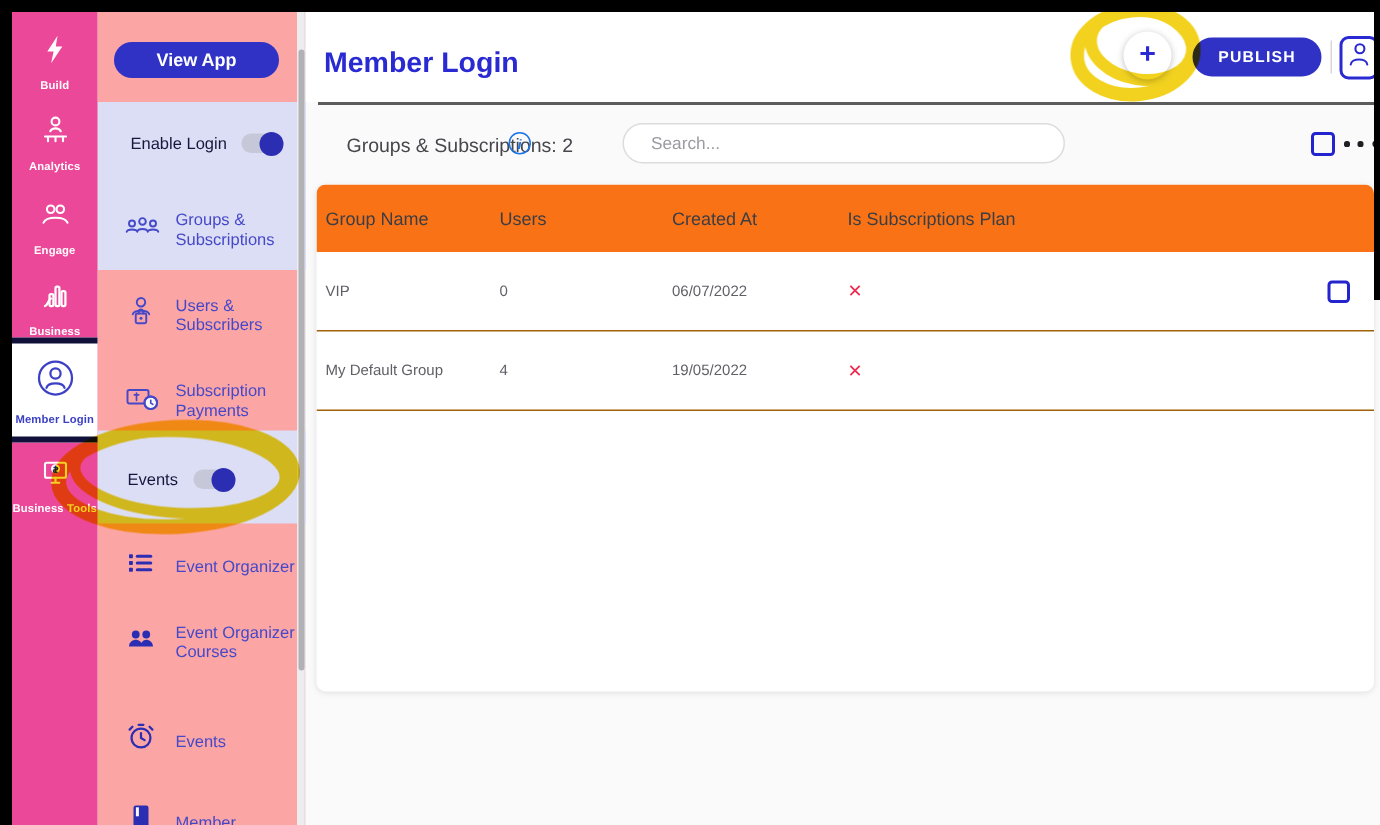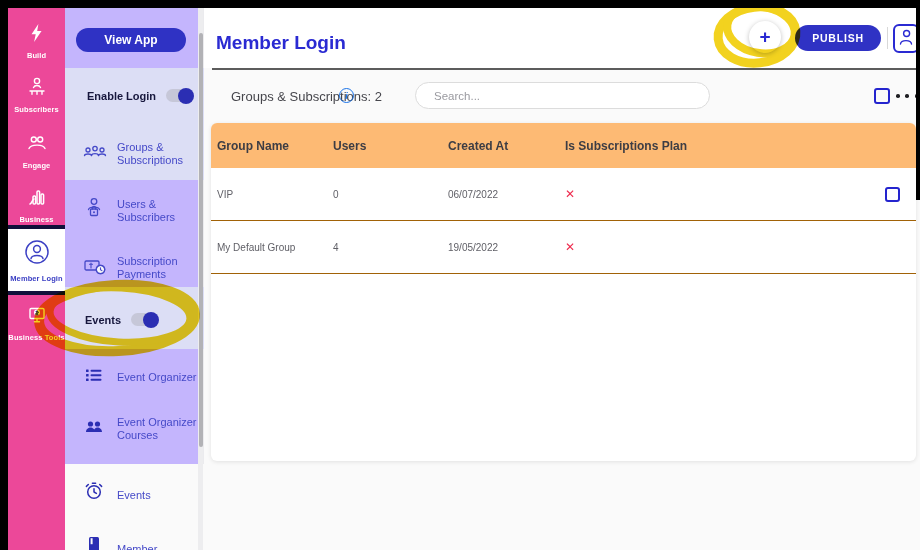--- a/index.html
+++ b/index.html
@@ -12,27 +12,27 @@
 
   
   .primary-nav{position:absolute;left:8px;top:8px;width:57px;height:542px;background:#ec4899;z-index:5}
   .pitem{position:absolute;left:0;width:57px;display:flex;flex-direction:column;align-items:center;gap:3px;color:#fff}
   .plabel{font-size:7.5px;font-weight:bold;white-space:nowrap;letter-spacing:.1px}
   .pitem.active{background:#fff;color:#3c40c4;border-top:4px solid #10103a;border-bottom:4px solid #10103a;
                 box-sizing:border-box;justify-content:center}
   .pitem svg{flex:0 0 auto}
 
   
-  .secondary-nav{position:absolute;left:65px;top:8px;width:139px;height:456px;background:#c4b5fd;z-index:4;
+  .secondary-nav{position:absolute;left:65px;top:8px;width:139px;height:542px;background:#fca5a5;z-index:4;
                  border-right:1px solid #ebebee;box-sizing:border-box}
   .lav{position:absolute;left:0;width:139px;background:#dcdef5}
   .view-app{position:absolute;left:11px;top:20px;width:110px;height:24px;border-radius:12px;background:#2f32c4;
             color:#fff;font-size:12px;font-weight:bold;display:flex;align-items:center;justify-content:center}
   .toggle-row{position:absolute;display:flex;align-items:center}
-  .toggle-label{font-size:11px;font-weight:bold;color:#17173d}
+  .toggle-label{font-size:11px;font-weight:normal;color:#17173d}
   .toggle{position:relative;width:26px;height:13px;border-radius:7px;background:#c6c7d8;margin-left:10px}
   .toggle .knob{position:absolute;right:-2px;top:-1.5px;width:16px;height:16px;border-radius:50%;background:#2b2eb3}
   .sitem{position:absolute;left:18px;width:116px;display:flex;align-items:center}
   .sitem .sicon{width:24px;flex:0 0 24px;margin-right:10px;color:#4549c8}
   .sitem .slabel{font-size:11px;line-height:13px;color:#4549c8;padding-top:1px}
   .scroll-track{position:absolute;left:198px;top:8px;width:5px;height:542px;background:#ededef;z-index:6}
   .scroll-thumb{position:absolute;left:199px;top:33px;width:4px;height:414px;background:#b2b2b6;border-radius:2px;z-index:7}
 
   
   .main{position:absolute;left:204px;top:8px;width:712px;height:542px;background:#fafafa;z-index:3}
@@ -58,21 +58,21 @@
   .search-box::placeholder{color:#9a9aa0}
   .cbx{box-sizing:border-box;border:2px solid #2424ce;border-radius:3px;background:transparent}
   .cbx.top{position:absolute;left:670px;top:80px;width:16px;height:16px}
   .dots{position:absolute;left:692px;top:86px;width:22px;height:5px;display:flex;justify-content:space-between}
   .dots i{width:3.5px;height:3.5px;border-radius:50%;background:#1f1f23}
 
   
   .card{position:absolute;left:7px;top:115px;width:705px;height:338px;background:#fff;border-radius:6px;
         box-shadow:0 1px 4px rgba(0,0,0,.10);overflow:hidden}
   .trow{display:grid;grid-template-columns:116px 115px 117px 1fr;align-items:center;padding-left:6px;box-sizing:border-box}
-  .thead{height:45px;background:#fdba74;font-size:12px;font-weight:bold;color:#3d3d44}
+  .thead{height:45px;background:#f97316;font-size:12px;font-weight:normal;color:#3d3d44}
   .tbody-row{height:53px;font-size:10px;color:#5f5f66;border-bottom:1px solid #a16207;position:relative}
   .x-mark{color:#ee2b4e;font-size:12px;font-weight:bold}
   .cbx.row{position:absolute;right:16px;top:19px;width:15px;height:15px}
 
   
   .annot{position:absolute;left:0;top:0;width:920px;height:550px;z-index:40;pointer-events:none;mix-blend-mode:multiply}
 </style>
 </head>
 <body>
 
@@ -90,21 +90,21 @@
     </div>
 
     <div class="pitem" style="top:68px">
       <span>
         <svg width="22" height="22" viewBox="0 0 22 22" fill="none" stroke="#fff" stroke-width="1.4" stroke-linecap="round">
           <circle cx="11" cy="5" r="2.6"></circle>
             <path d="M7.5 11.5c1.2-2.6 5.8-2.6 7 0"></path>
           <path d="M4 15h14M6 15v3.2M11 15v3.2M16 15v3.2"></path>
           </svg>
       </span>
-      <span class="plabel">Subscribers</span>
+      <span class="plabel">Analytics</span>
     </div>
 
     <div class="pitem" style="top:124px">
       <span>
         <svg width="22" height="22" viewBox="0 0 22 22" fill="none" stroke="#fff" stroke-width="1.4" stroke-linecap="round">
           <circle cx="7.8" cy="7.5" r="2.5"></circle>
             <circle cx="14.2" cy="7.5" r="2.5"></circle>
           <path d="M3 16.5c1.6-4.5 14.4-4.5 16 0"></path>
           </svg>
       </span>

